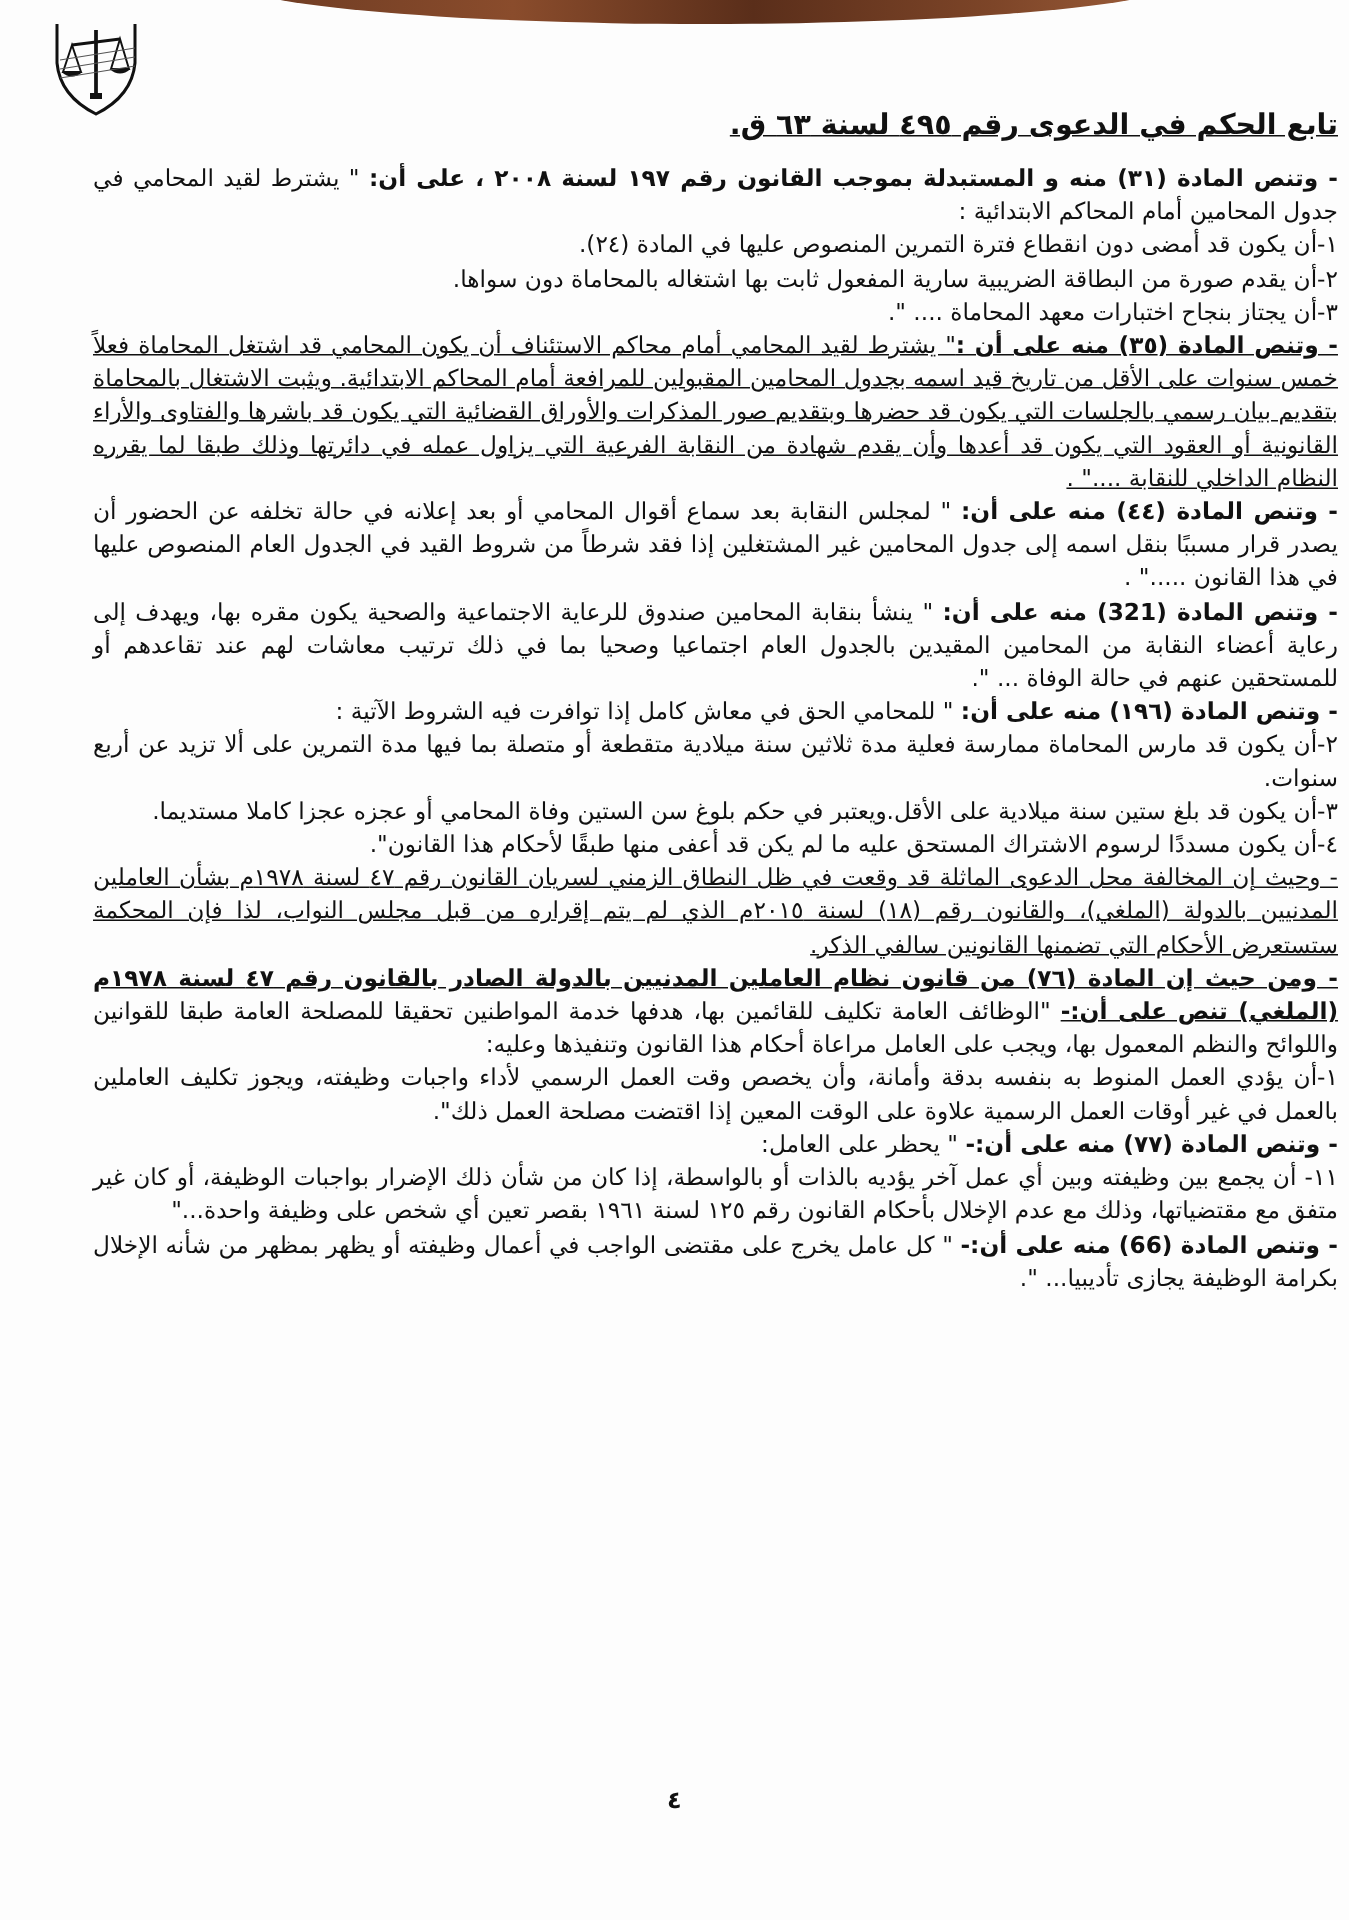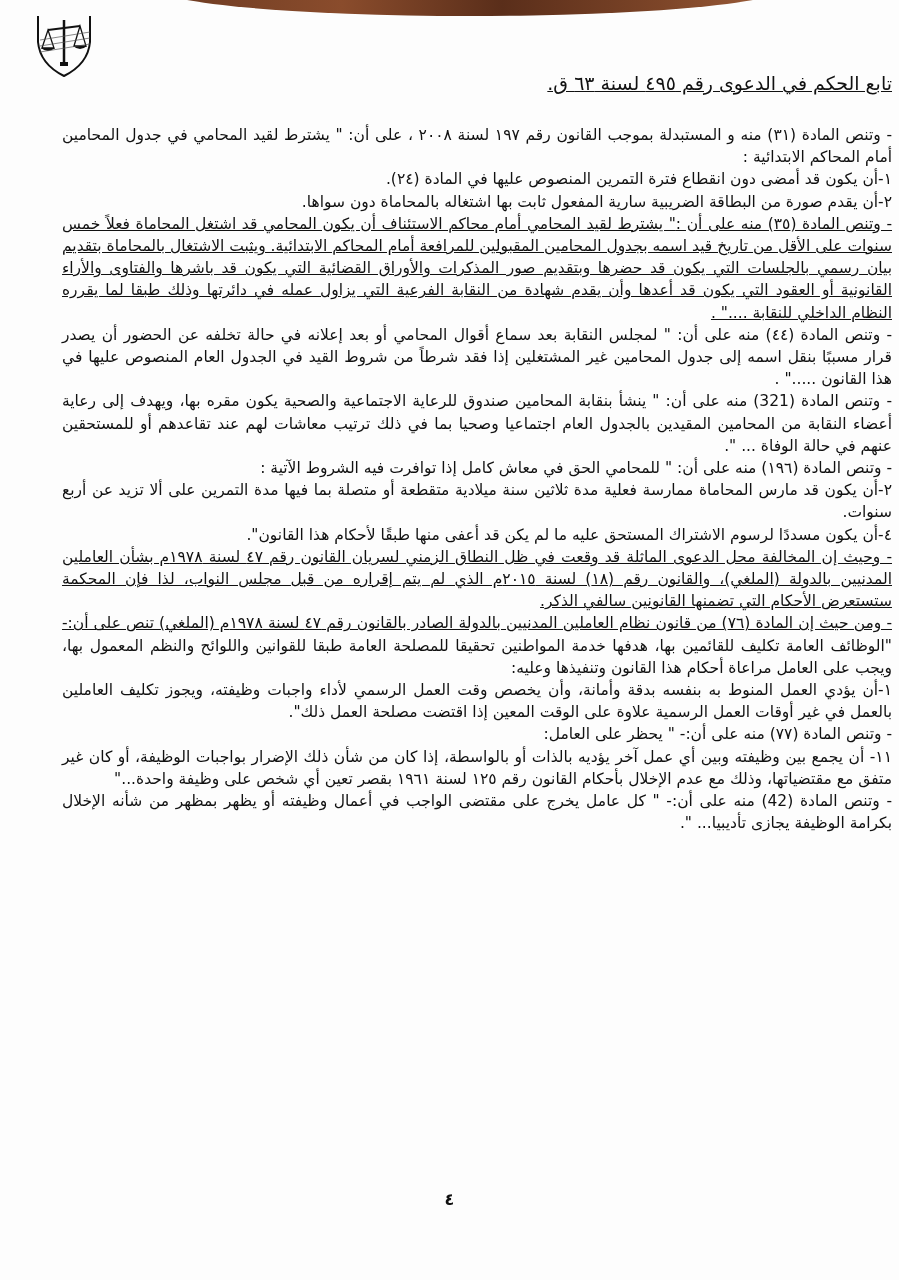--- a/index.html
+++ b/index.html
@@ -14,25 +14,25 @@
     background:linear-gradient(90deg,#6b3a22,#8a4c2c 30%,#5a2e1a 55%,#7d4528 80%,#a0603c);
     border-radius:0 0 50% 50% / 0 0 100% 100%;
   }
   .logo { position:absolute; left:34px; top:12px; width:60px; height:66px; }
   .page {
     position:absolute; left:62px; top:58px; width:830px;
     direction:rtl; text-align:justify; text-align-last:right;
     font-size:15.5px; line-height:22.2px;
   }
   .title {
-    font-size:19px; font-weight:normal; text-decoration:underline;
-    margin:12px 0 28px 0; line-height:26px;
+    font-size:19px; font-weight:bold; text-decoration:underline;
+    margin:12px 0 12px 0; line-height:26px;
   }
   p { margin:0; }
-  .b { font-weight:normal; }
+  .b { font-weight:bold; }
   .u { text-decoration:underline; }
   .pagenum {
     position:absolute; left:0; width:899px; top:1190px; text-align:center;
     font-size:16px; font-weight:bold; direction:rtl;
   }
 </style>
 </head>
 <body>
 
 <div class="wood"></div>
@@ -48,28 +48,30 @@
   <path d="M6 28 L56 20 M6 34 L56 26 M6 40 L56 32" stroke="#555" stroke-width="0.7"></path>
   <rect x="26" y="50" width="8" height="4" fill="#111"></rect>
 </svg>
 
 <div class="page">
   <div class="title">تابع الحكم في الدعوى رقم ٤٩٥ لسنة ٦٣ ق.</div>
   <div id="body">
       <p><span class="b">- وتنص المادة (٣١) منه و المستبدلة بموجب القانون رقم ١٩٧ لسنة ٢٠٠٨ ، على أن:</span><span> " يشترط لقيد المحامي في جدول المحامين أمام المحاكم الابتدائية :</span></p>
       <p><span>١-أن يكون قد أمضى دون انقطاع فترة التمرين المنصوص عليها في المادة (٢٤).</span></p>
       <p><span>٢-أن يقدم صورة من البطاقة الضريبية سارية المفعول ثابت بها اشتغاله بالمحاماة دون سواها.</span></p>
+      <p><span>٣-أن يجتاز بنجاح اختبارات معهد المحاماة .... ".</span></p>
       <p><span class="b u">- وتنص المادة (٣٥) منه على أن :</span><span class="u">" يشترط لقيد المحامي أمام محاكم الاستئناف أن يكون المحامي قد اشتغل المحاماة فعلاً خمس سنوات على الأقل من تاريخ قيد اسمه بجدول المحامين المقبولين للمرافعة أمام المحاكم الابتدائية. ويثبت الاشتغال بالمحاماة بتقديم بيان رسمي بالجلسات التي يكون قد حضرها وبتقديم صور المذكرات والأوراق القضائية التي يكون قد باشرها والفتاوى والأراء القانونية أو العقود التي يكون قد أعدها وأن يقدم شهادة من النقابة الفرعية التي يزاول عمله في دائرتها وذلك طبقا لما يقرره النظام الداخلي للنقابة ...." .</span></p>
       <p><span class="b">- وتنص المادة (٤٤) منه على أن:</span><span> " لمجلس النقابة بعد سماع أقوال المحامي أو بعد إعلانه في حالة تخلفه عن الحضور أن يصدر قرار مسببًا بنقل اسمه إلى جدول المحامين غير المشتغلين إذا فقد شرطاً من شروط القيد في الجدول العام المنصوص عليها في هذا القانون ....." .</span></p>
       <p><span class="b">- وتنص المادة (321) منه على أن:</span><span> " ينشأ بنقابة المحامين صندوق للرعاية الاجتماعية والصحية يكون مقره بها، ويهدف إلى رعاية أعضاء النقابة من المحامين المقيدين بالجدول العام اجتماعيا وصحيا بما في ذلك ترتيب معاشات لهم عند تقاعدهم أو للمستحقين عنهم في حالة الوفاة ... ".</span></p>
       <p><span class="b">- وتنص المادة (١٩٦) منه على أن:</span><span> " للمحامي الحق في معاش كامل إذا توافرت فيه الشروط الآتية :</span></p>
       <p><span>٢-أن يكون قد مارس المحاماة ممارسة فعلية مدة ثلاثين سنة ميلادية متقطعة أو متصلة بما فيها مدة التمرين على ألا تزيد عن أربع سنوات.</span></p>
+      <p><span>٣-أن يكون قد بلغ ستين سنة ميلادية على الأقل.ويعتبر في حكم بلوغ سن الستين وفاة المحامي أو عجزه عجزا كاملا مستديما.</span></p>
       <p><span>٤-أن يكون مسددًا لرسوم الاشتراك المستحق عليه ما لم يكن قد أعفى منها طبقًا لأحكام هذا القانون".</span></p>
       <p><span class="u">- وحيث إن المخالفة محل الدعوى الماثلة قد وقعت في ظل النطاق الزمني لسريان القانون رقم ٤٧ لسنة ١٩٧٨م بشأن العاملين المدنيين بالدولة (الملغي)، والقانون رقم (١٨) لسنة ٢٠١٥م الذي لم يتم إقراره من قبل مجلس النواب، لذا فإن المحكمة ستستعرض الأحكام التي تضمنها القانونين سالفي الذكر.</span></p>
       <p><span class="b u">- ومن حيث إن المادة (٧٦) من قانون نظام العاملين المدنيين بالدولة الصادر بالقانون رقم ٤٧ لسنة ١٩٧٨م (الملغي) تنص على أن:-</span><span> "الوظائف العامة تكليف للقائمين بها، هدفها خدمة المواطنين تحقيقا للمصلحة العامة طبقا للقوانين واللوائح والنظم المعمول بها، ويجب على العامل مراعاة أحكام هذا القانون وتنفيذها وعليه:</span></p>
       <p><span>١-أن يؤدي العمل المنوط به بنفسه بدقة وأمانة، وأن يخصص وقت العمل الرسمي لأداء واجبات وظيفته، ويجوز تكليف العاملين بالعمل في غير أوقات العمل الرسمية علاوة على الوقت المعين إذا اقتضت مصلحة العمل ذلك".</span></p>
       <p><span class="b">- وتنص المادة (٧٧) منه على أن:-</span><span> " يحظر على العامل:</span></p>
       <p><span>١١- أن يجمع بين وظيفته وبين أي عمل آخر يؤديه بالذات أو بالواسطة، إذا كان من شأن ذلك الإضرار بواجبات الوظيفة، أو كان غير متفق مع مقتضياتها، وذلك مع عدم الإخلال بأحكام القانون رقم ١٢٥ لسنة ١٩٦١ بقصر تعين أي شخص على وظيفة واحدة..."</span></p>
-      <p><span class="b">- وتنص المادة (42) منه على أن:-</span><span> " كل عامل يخرج على مقتضى الواجب في أعمال وظيفته أو يظهر بمظهر من شأنه الإخلال بكرامة الوظيفة يجازى تأديبيا... ".</span></p>
+      <p><span class="b">- وتنص المادة (66) منه على أن:-</span><span> " كل عامل يخرج على مقتضى الواجب في أعمال وظيفته أو يظهر بمظهر من شأنه الإخلال بكرامة الوظيفة يجازى تأديبيا... ".</span></p>
     </div>
 </div>
 
 <div class="pagenum">٤</div>
 
 </body></html>

